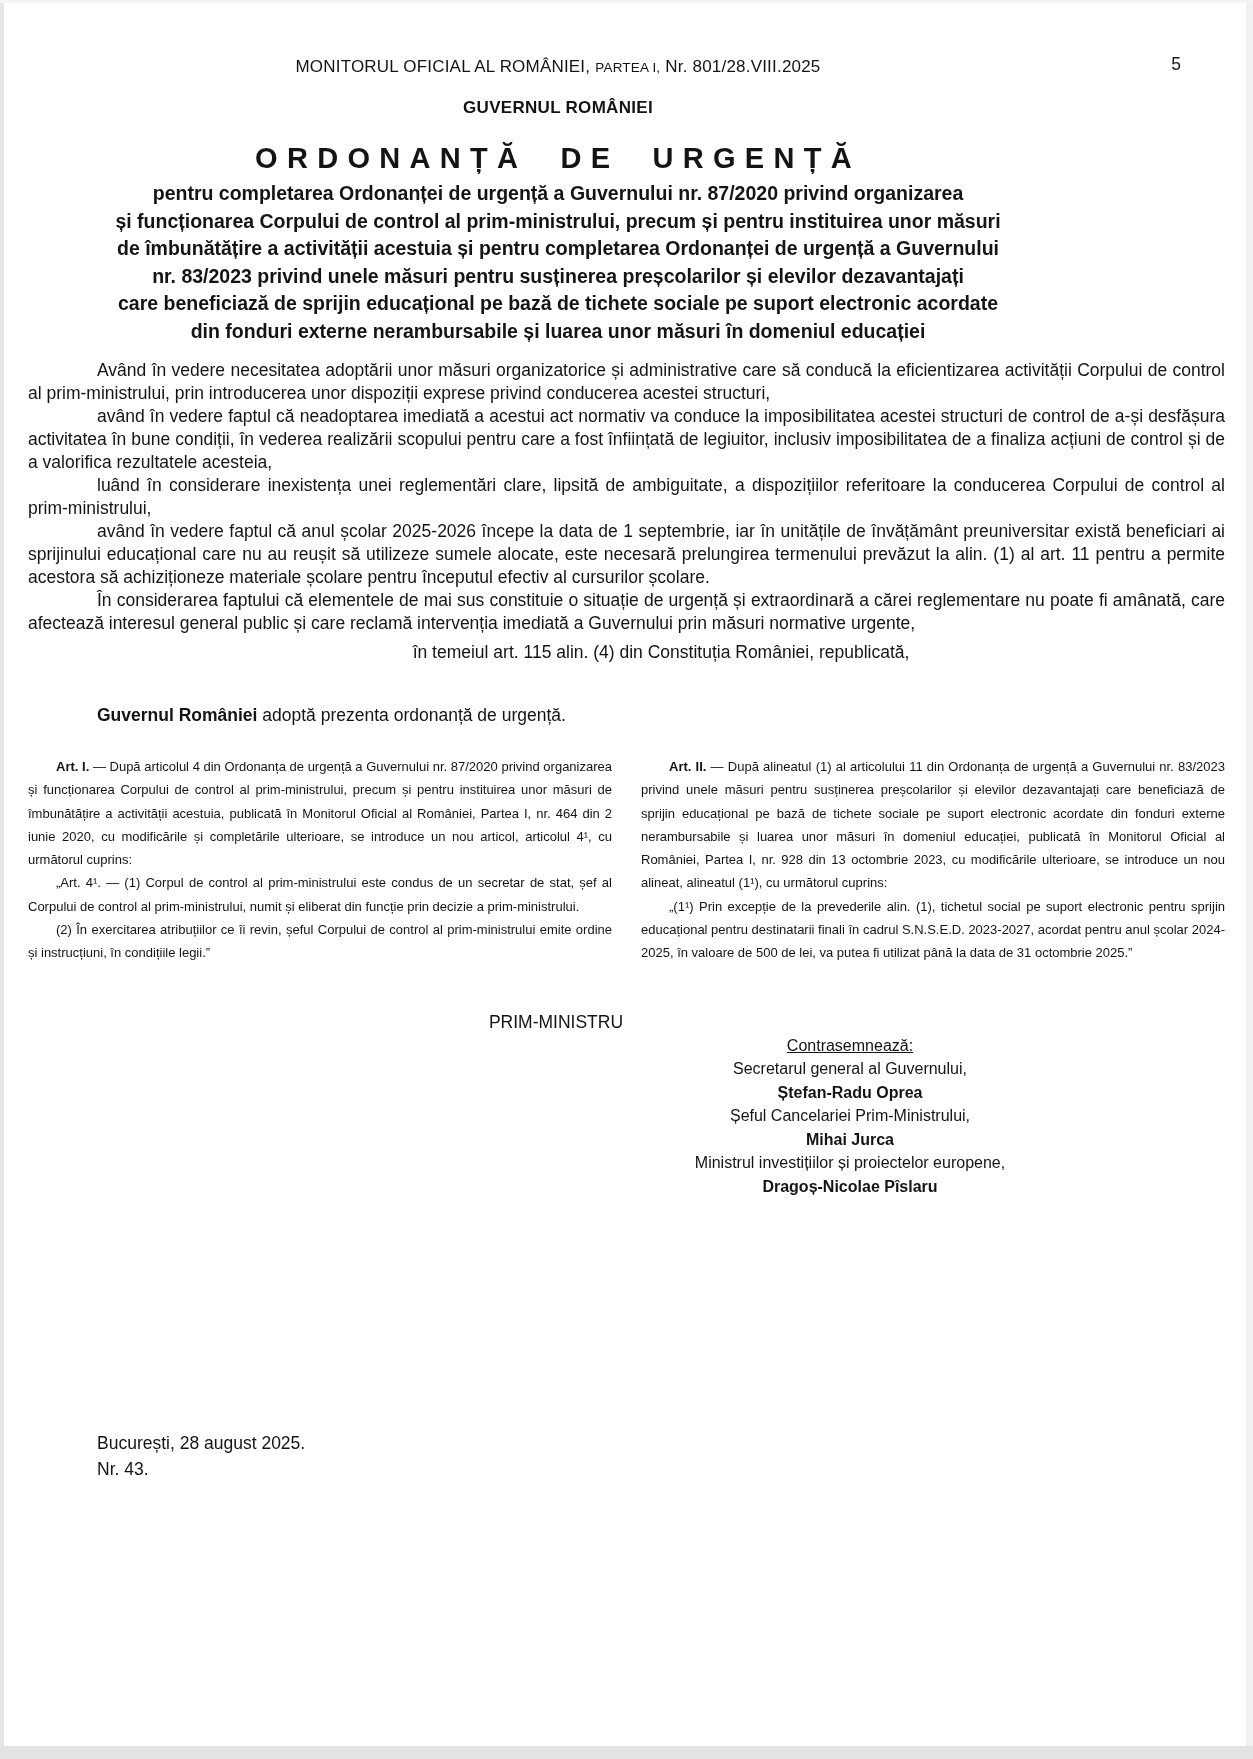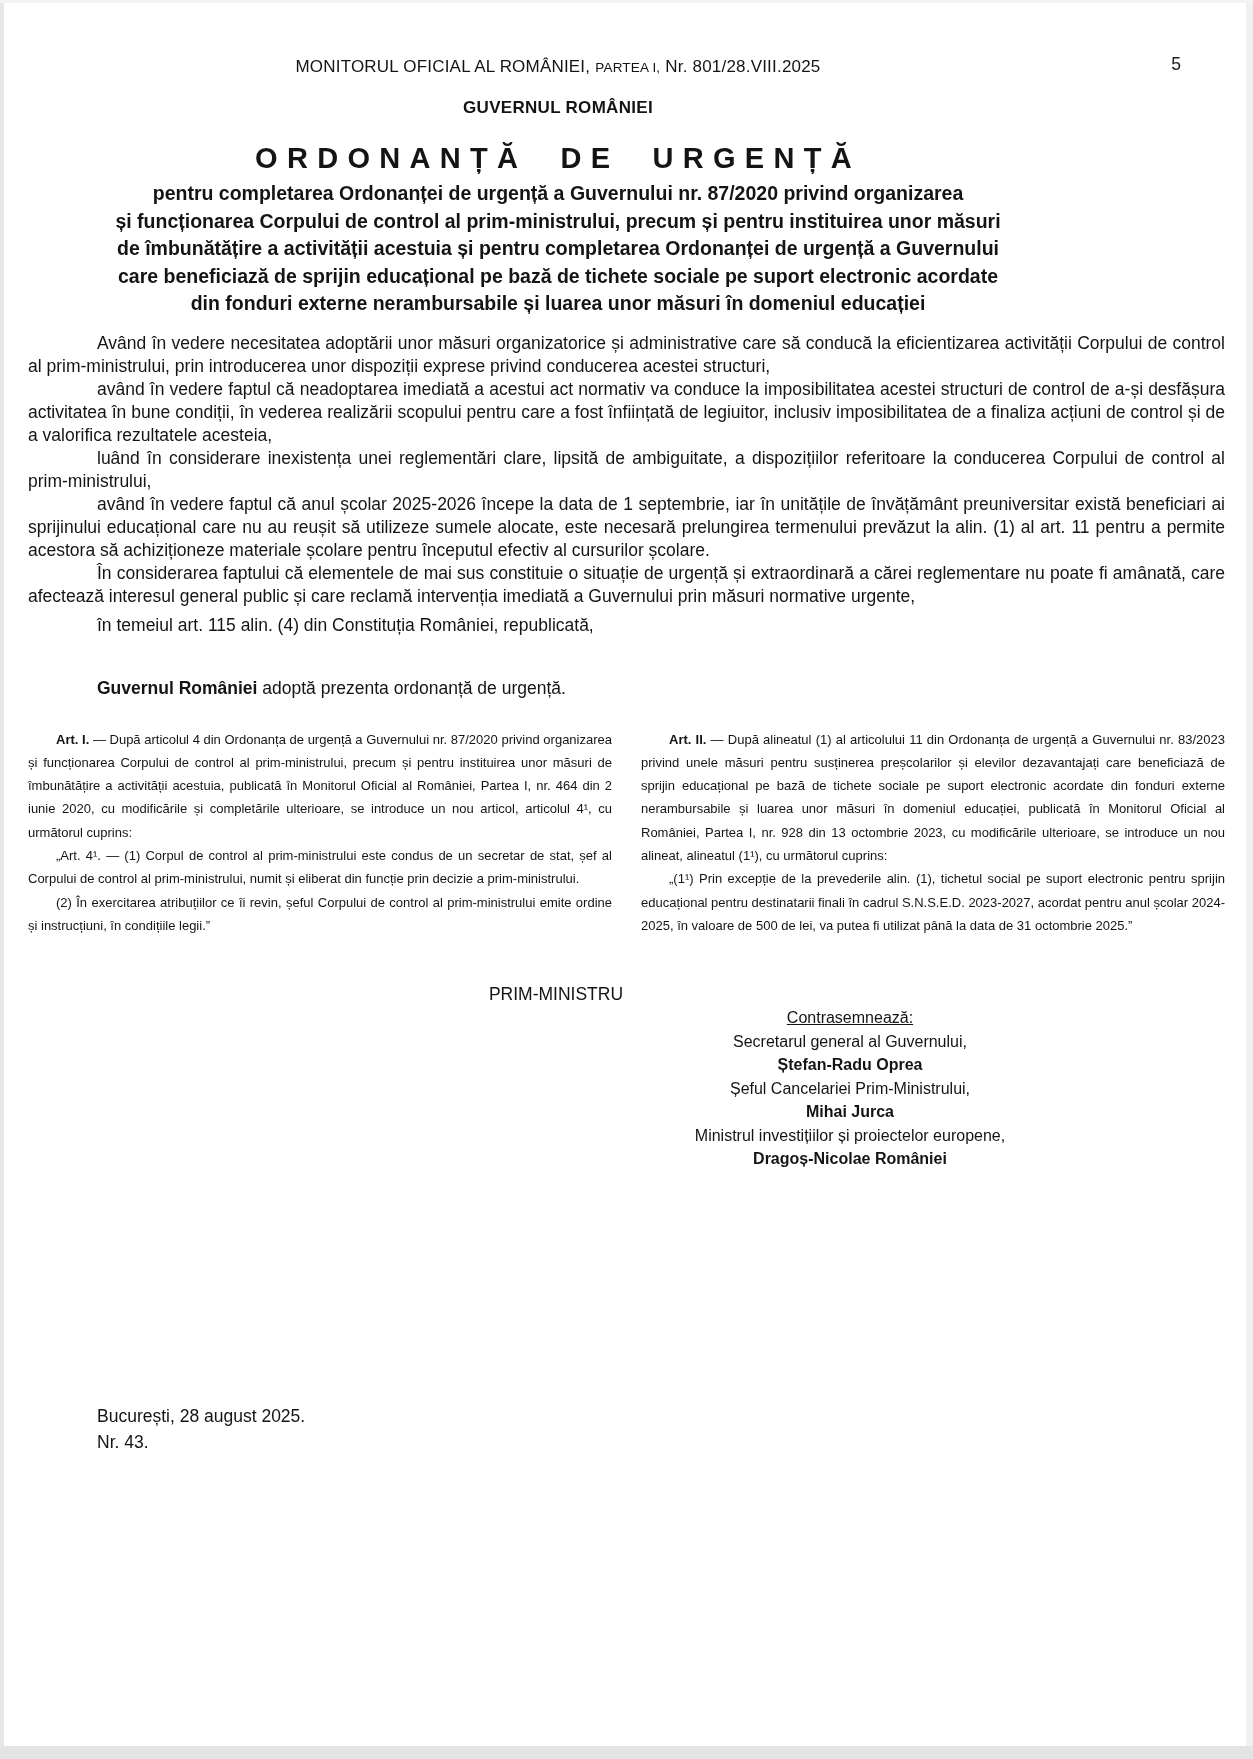--- a/index.html
+++ b/index.html
@@ -37,21 +37,21 @@
     margin-top:25px;
     font-weight:bold;font-size:29px;line-height:30px;
     letter-spacing:.32em;word-spacing:.55em;
   }
   .act-subtitle{margin-top:7px;font-weight:bold;font-size:19.5px;line-height:27.5px;}
   .preamble{margin-top:14px;}
   .preamble p{
     margin:0;font-size:17.5px;line-height:23px;
     text-align:justify;text-indent:69px;
   }
-  .preamble p.basis{margin-top:6px;text-align:left;}
+  .preamble p.basis{margin-top:6px;text-align:center;}
   .enact{
     margin:40px 0 0 0;font-size:17.5px;line-height:23px;text-indent:69px;
   }
   .columns{
     margin-top:28px;display:flex;gap:29px;
   }
   .col{flex:1;min-width:0;}
   .col p{
     margin:0;font-size:13px;line-height:23.3px;
     text-align:justify;text-indent:28px;
@@ -90,20 +90,21 @@
     </div>
 
     <div class="issuer">GUVERNUL ROMÂNIEI</div>
 
     <div class="act-title">ORDONANȚĂ DE URGENȚĂ</div>
 
     <div class="act-subtitle">
       <div>pentru completarea Ordonanței de urgență a Guvernului nr. 87/2020 privind organizarea</div>
       <div>și funcționarea Corpului de control al prim-ministrului, precum și pentru instituirea unor măsuri</div>
       <div>de îmbunătățire a activității acestuia și pentru completarea Ordonanței de urgență a Guvernului</div>
+      <div>nr. 83/2023 privind unele măsuri pentru susținerea preșcolarilor și elevilor dezavantajați</div>
       <div>care beneficiază de sprijin educațional pe bază de tichete sociale pe suport electronic acordate</div>
       <div>din fonduri externe nerambursabile și luarea unor măsuri în domeniul educației</div>
     </div>
   </div>
 
   <div class="preamble">
     <p>Având în vedere necesitatea adoptării unor măsuri organizatorice și administrative care să conducă la eficientizarea activității Corpului de control al prim-ministrului, prin introducerea unor dispoziții exprese privind conducerea acestei structuri,</p>
     <p>având în vedere faptul că neadoptarea imediată a acestui act normativ va conduce la imposibilitatea acestei structuri de control de a-și desfășura activitatea în bune condiții, în vederea realizării scopului pentru care a fost înființată de legiuitor, inclusiv imposibilitatea de a finaliza acțiuni de control și de a valorifica rezultatele acesteia,</p>
     <p>luând în considerare inexistența unei reglementări clare, lipsită de ambiguitate, a dispozițiilor referitoare la conducerea Corpului de control al prim-ministrului,</p>
     <p>având în vedere faptul că anul școlar 2025-2026 începe la data de 1 septembrie, iar în unitățile de învățământ preuniversitar există beneficiari ai sprijinului educațional care nu au reușit să utilizeze sumele alocate, este necesară prelungirea termenului prevăzut la alin. (1) al art. 11 pentru a permite acestora să achiziționeze materiale școlare pentru începutul efectiv al cursurilor școlare.</p>
@@ -129,20 +130,20 @@
     <div>PRIM-MINISTRU</div>
   </div>
 
   <div class="sig-counter">
     <div class="heading">Contrasemnează:</div>
     <div>Secretarul general al Guvernului,</div>
     <div class="name">Ștefan-Radu Oprea</div>
     <div>Șeful Cancelariei Prim-Ministrului,</div>
     <div class="name">Mihai Jurca</div>
     <div>Ministrul investițiilor și proiectelor europene,</div>
-    <div class="name">Dragoș-Nicolae României</div>
+    <div class="name">Dragoș-Nicolae Pîslaru</div>
   </div>
 
   <div class="doc-footer">
     <div>București, 28 august 2025.</div>
     <div>Nr. 43.</div>
   </div>
 </div>
 
 </body></html>

